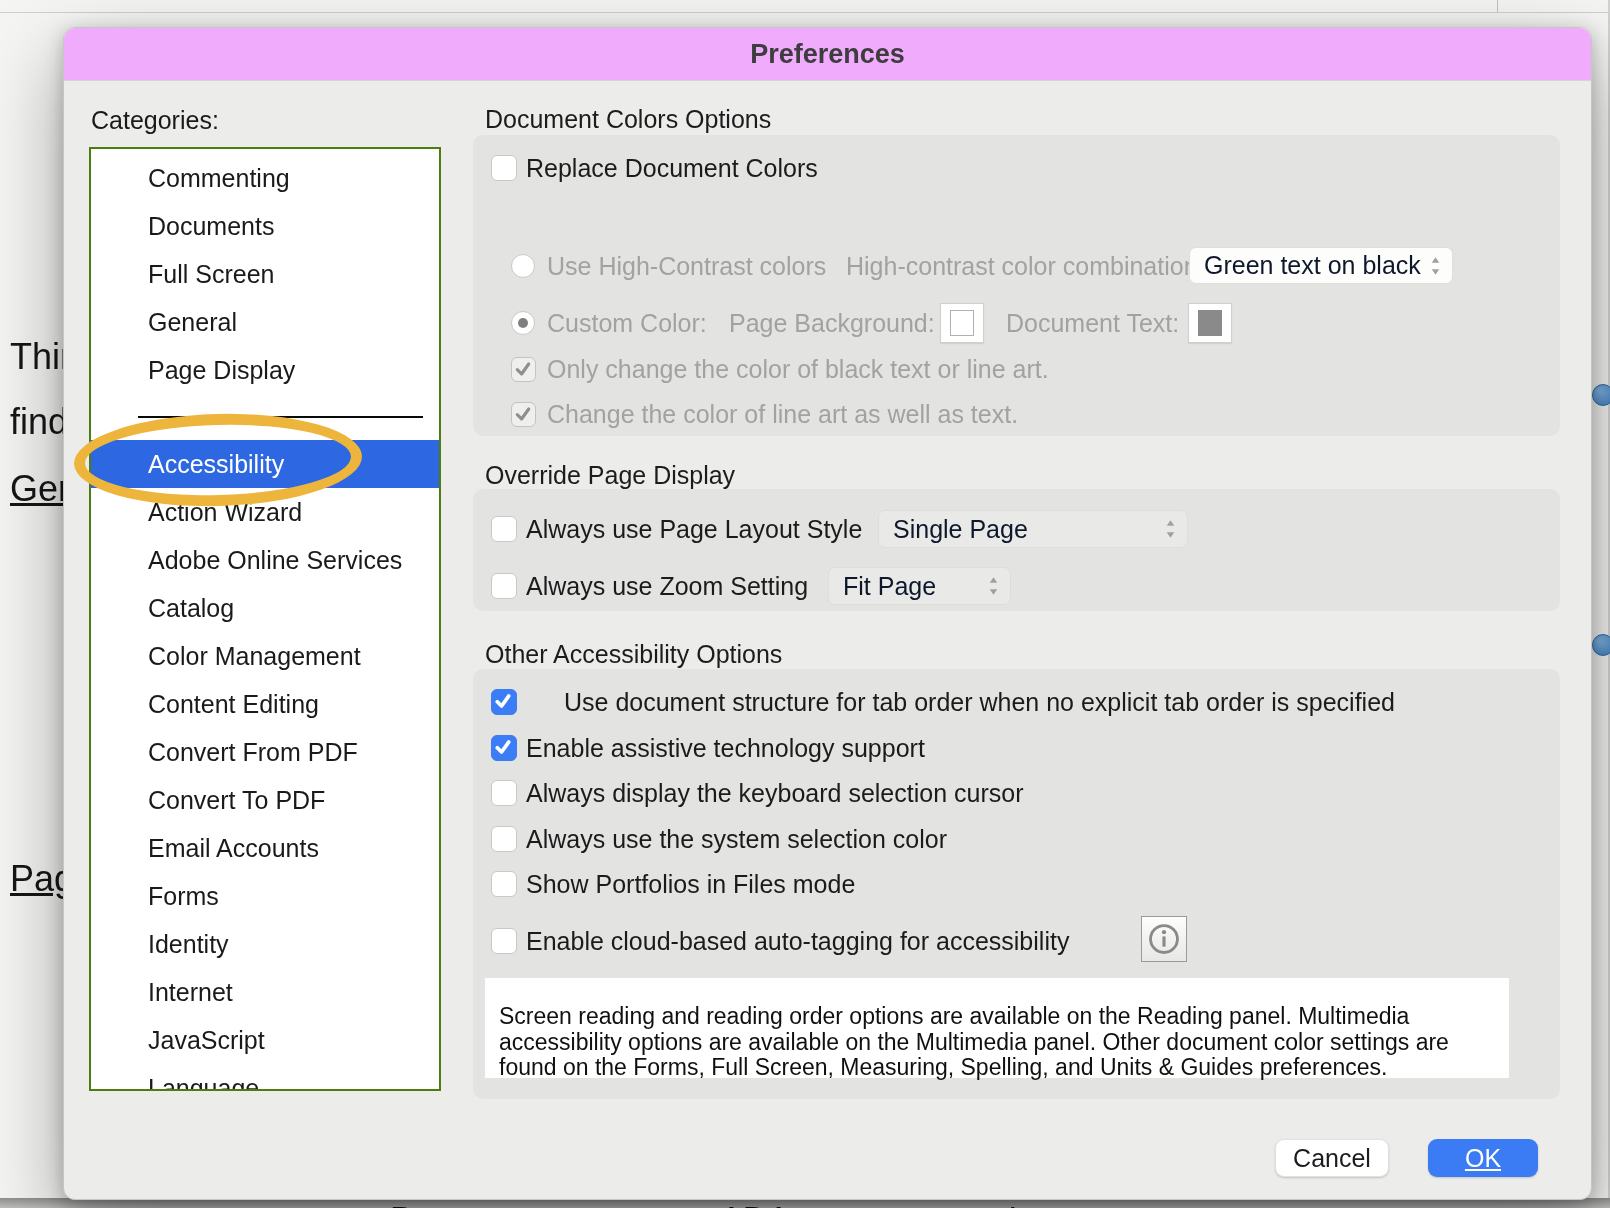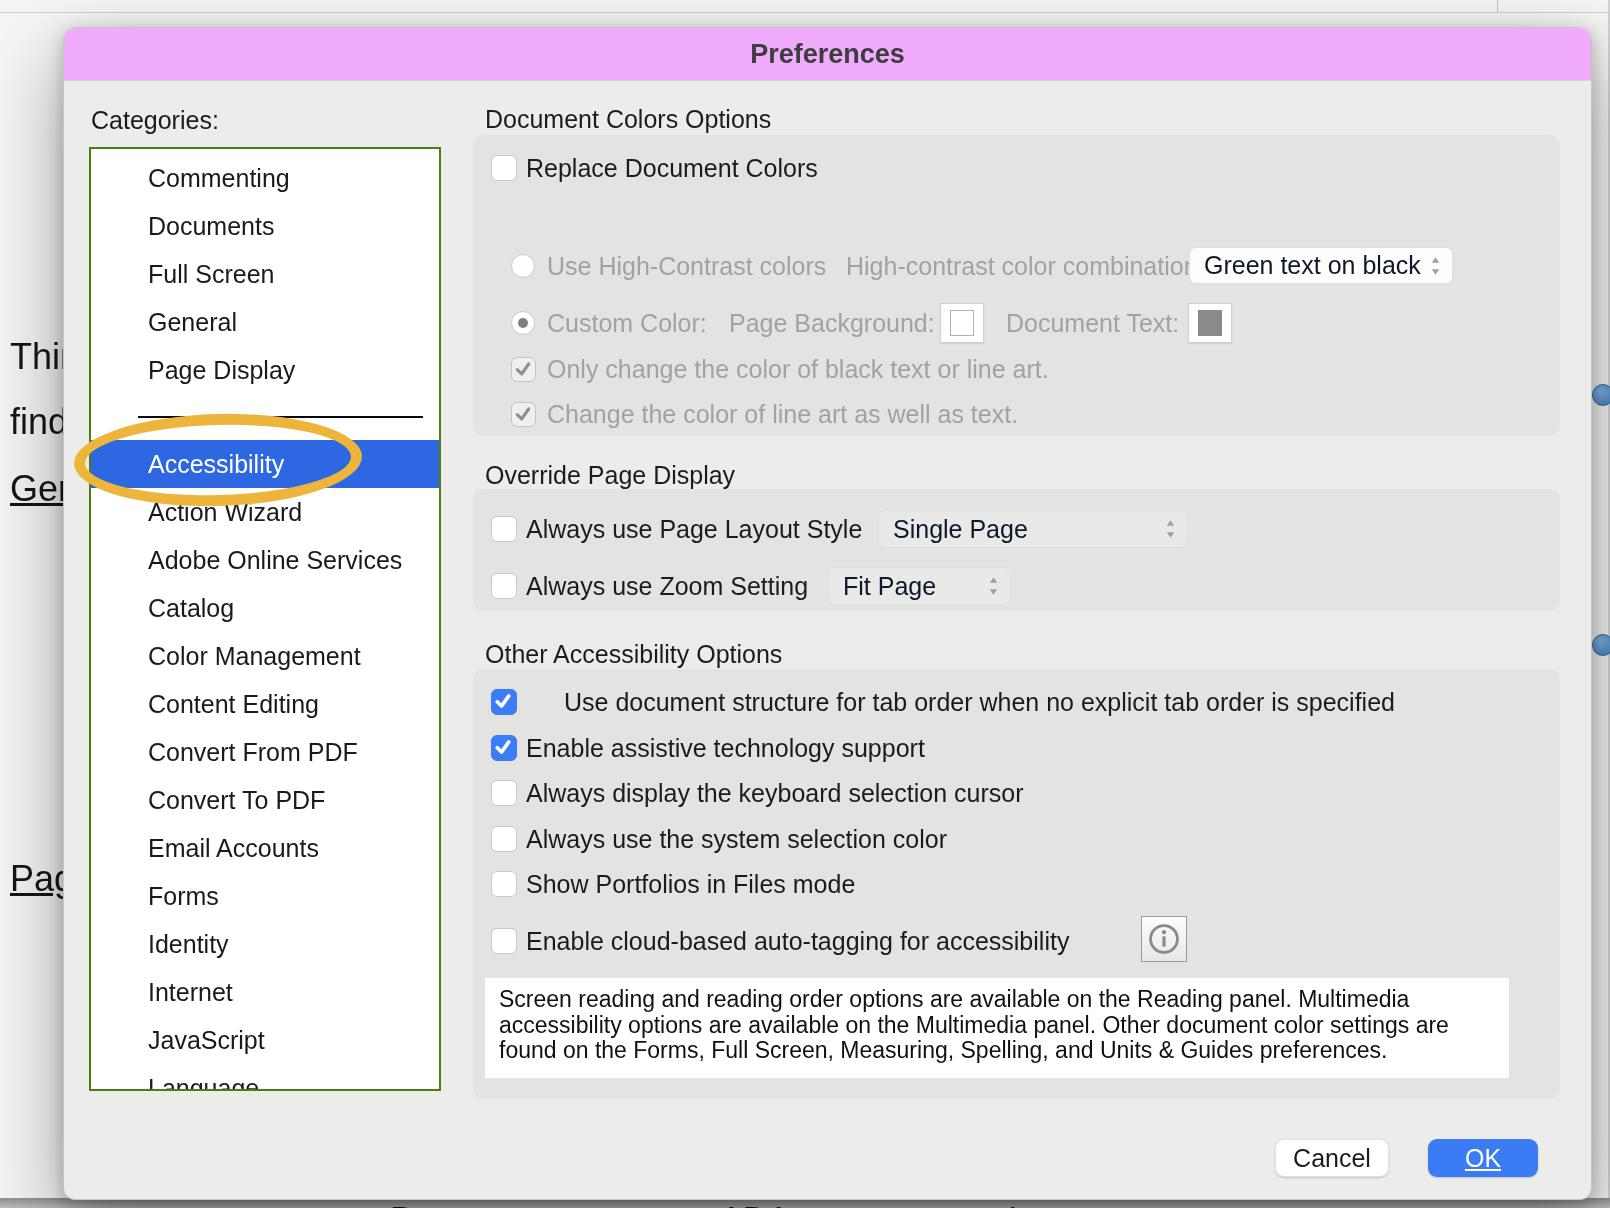--- a/index.html
+++ b/index.html
@@ -65,21 +65,21 @@
     display:flex;align-items:center;justify-content:center;box-shadow:0 1px 1px rgba(0,0,0,.08);}
   .swatch .chip{width:24px;height:26px;}
   .chip.page-bg{background:var(--swatch-page-bg,#fff);border:1px solid #b0b0af;}
   .chip.doc-text{background:var(--swatch-doc-text,#8a8a8a);}
 
   .info-btn{position:absolute;width:46px;height:46px;border:1px solid #9a9a99;
     background:linear-gradient(#fdfdfd,#e7e7e6);display:flex;align-items:center;justify-content:center;}
   .info-btn svg{width:34px;height:34px;}
 
   .note{position:absolute;background:#fff;font-size:23px;line-height:25.5px;color:#101010;
-    padding:9px 14px;}
+    padding:26px 14px;}
 
   .btn{position:absolute;height:38px;border-radius:9px;font-size:25px;
     display:flex;align-items:center;justify-content:center;}
   .btn.cancel{width:114px;background:#fff;color:#1c1c1c;border:1px solid #e2e2e1;
     box-shadow:0 1px 2px rgba(0,0,0,.18);}
   .btn.ok{width:110px;background:var(--ok-blue,#3b7bf3);color:#fff;box-shadow:0 1px 2px rgba(0,0,0,.18);}
 
   .ellipse{position:absolute;left:74px;top:414px;width:288px;height:92px;border-radius:50%;
     border:11px solid var(--annotation-yellow,#edb53c);transform:rotate(-1.5deg);z-index:50;}
 </style>

